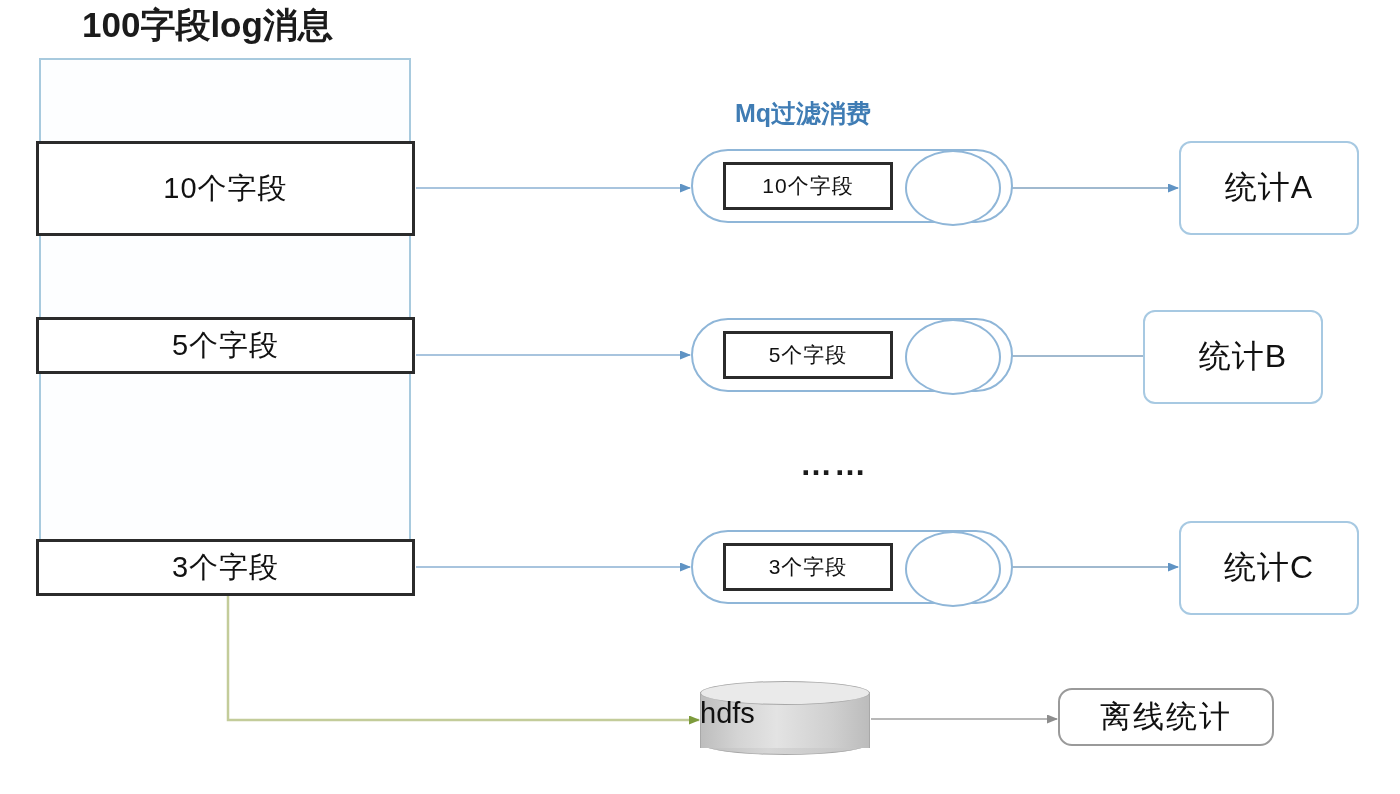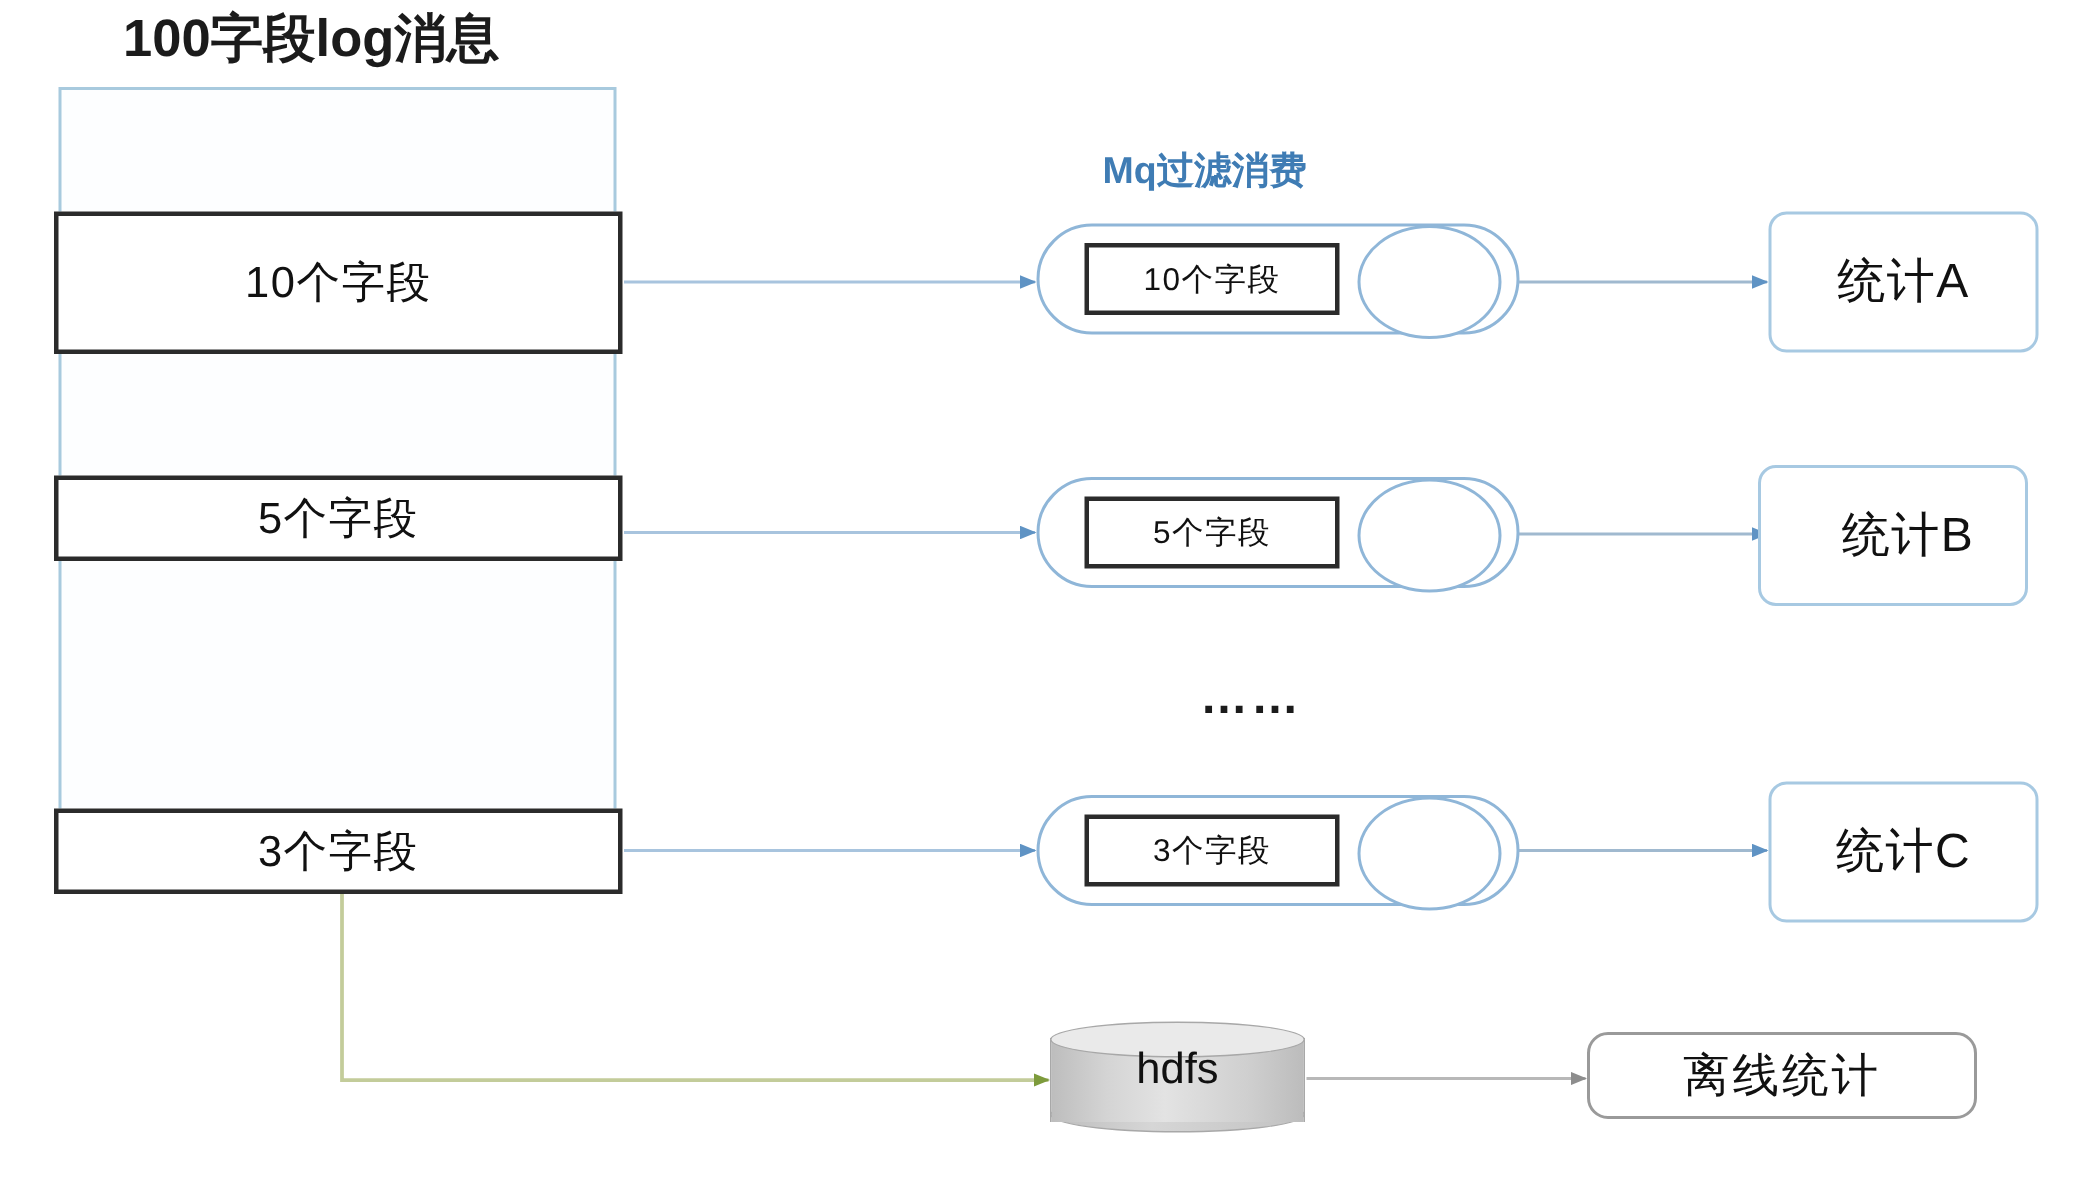--- a/index.html
+++ b/index.html
@@ -129,21 +129,21 @@
     background: #ffffff;
     box-sizing: border-box;
     display: flex;
     align-items: center;
     justify-content: center;
     font-size: 32px;
     color: #111111;
     letter-spacing: 1px;
   }
   #stat-box-1 { left: 1179px; top: 141px; text-align: right; }
-  #stat-box-2 { left: 1172px; top: 310px; padding-left: 20px; }
+  #stat-box-2 { left: 1143px; top: 310px; padding-left: 20px; }
   #stat-box-3 { left: 1179px; top: 521px; }
 
   
   .ellipsis-dots {
     position: absolute;
     left: 800px;
     top: 446px;
     font-size: 32px;
     font-weight: bold;
     color: #1b1b1b;
@@ -190,32 +190,31 @@
     border-radius: 50%;
     background: #eaeaea;
     border: 1px solid #a8a8a8;
     box-sizing: border-box;
   }
   .hdfs-label {
     position: absolute;
     left: 0;
     top: 14px;
     width: 170px;
-    text-align: center;
     font-size: 29px;
     color: #111111;
     z-index: 3;
   }
 
   
   .offline-box {
     position: absolute;
     left: 1058px;
     top: 688px;
-    width: 260px;
+    width: 216px;
     height: 58px;
     border: 2px solid #9a9a9a;
     border-radius: 14px;
     background: #ffffff;
     box-sizing: border-box;
     display: flex;
     align-items: center;
     justify-content: center;
     font-size: 31px;
     color: #111111;

